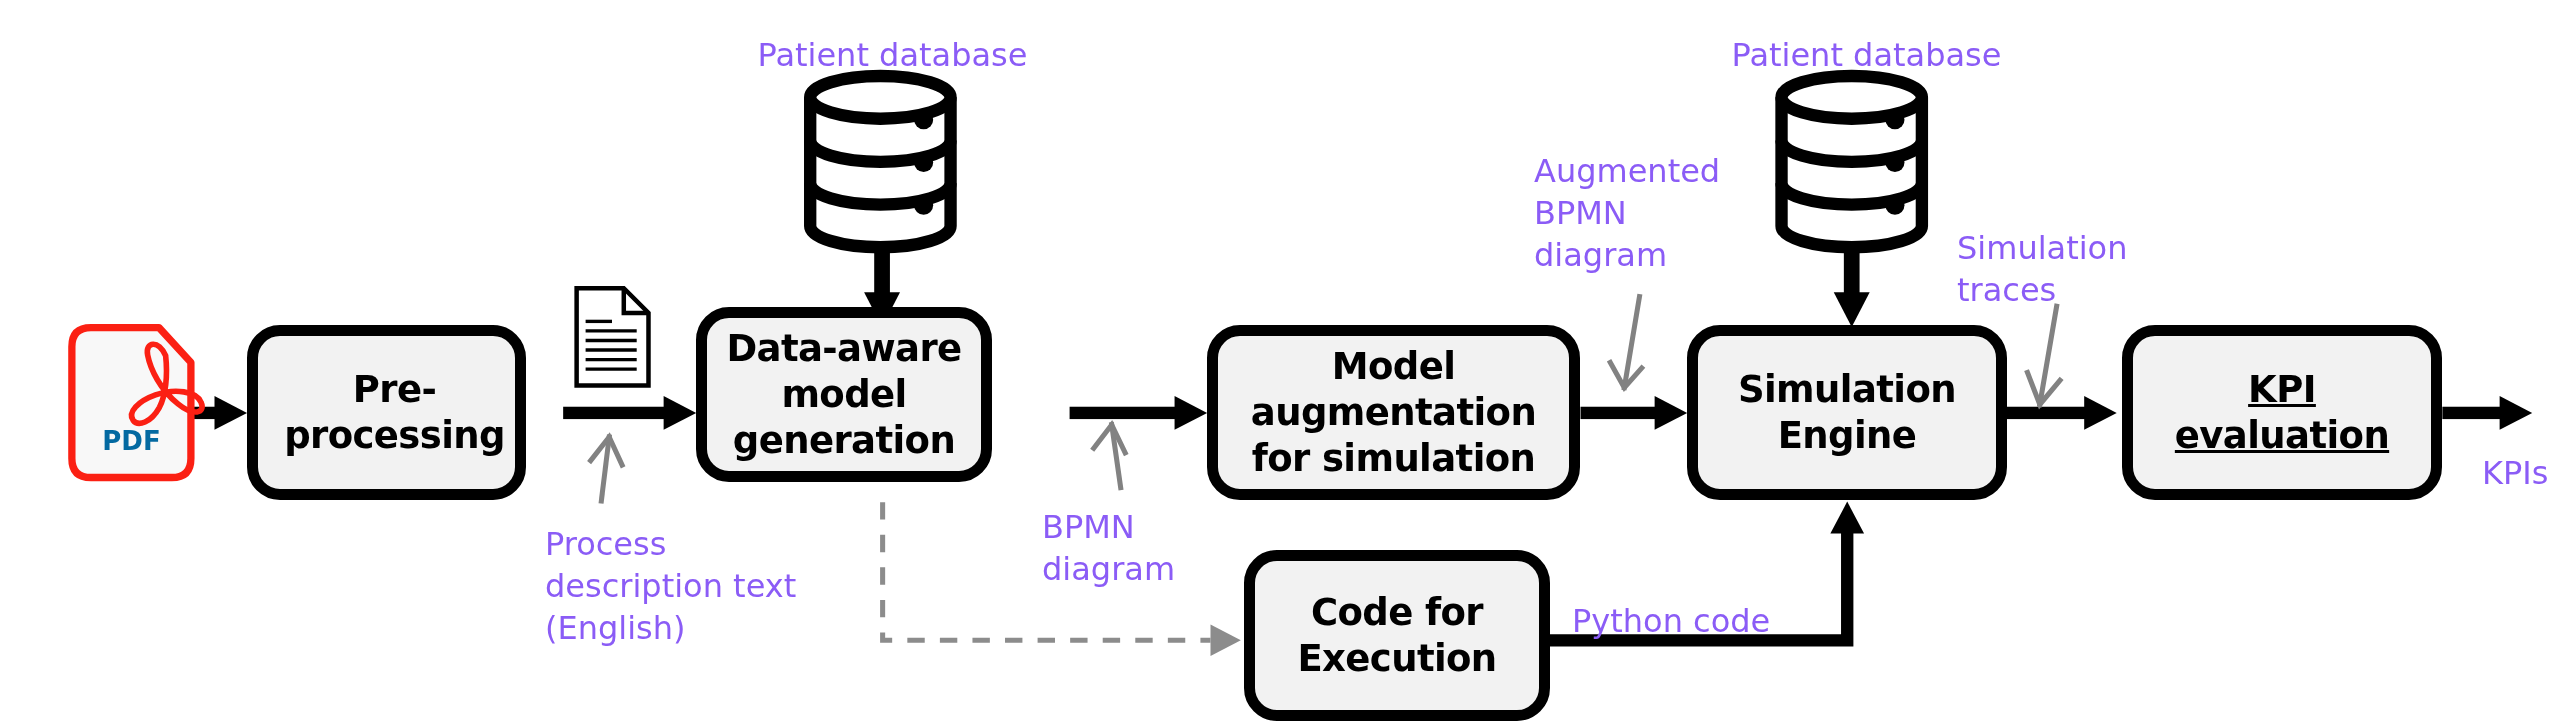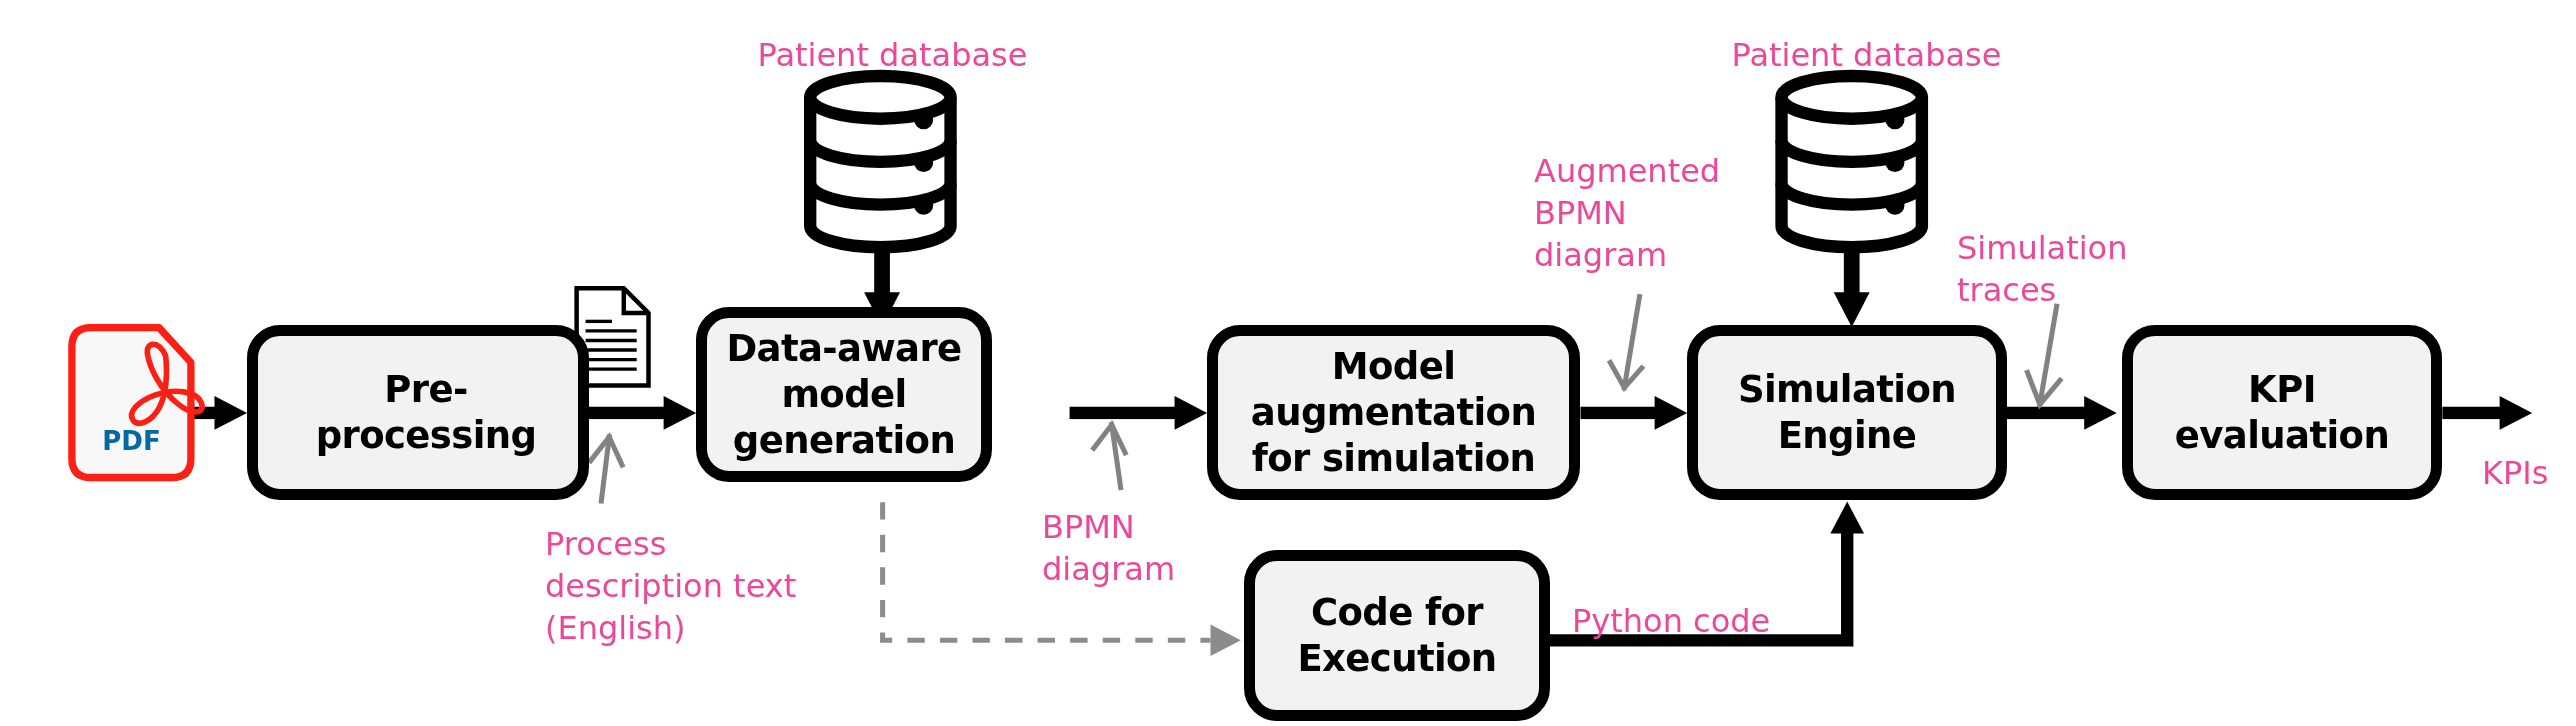--- a/index.html
+++ b/index.html
@@ -39,21 +39,21 @@
     line-height: 46px;
     color: #000000;
     text-align: center;
     white-space: pre-line;
     letter-spacing: -0.6px;
   }
   .note {
     position: absolute;
     font-size: 32px;
     line-height: 42px;
-    color: #ec4899;
+    color: #8b5cf6;
     white-space: pre-line;
     z-index: 2;
   }
   .note.center { text-align: center; }
   .pdf-badge {
     position: absolute;
     left: 84px;
     top: 426px;
     width: 95px;
     text-align: center;
@@ -167,39 +167,39 @@
       <path d="M 3173 326 A 125 38 0 0 0 3423 326" fill="none"></path>
       <ellipse cx="3298" cy="173" rx="125" ry="38"></ellipse>
       <g fill="#000000" stroke="none">
         <circle cx="3375" cy="213" r="17"></circle>
         <circle cx="3375" cy="289" r="17"></circle>
         <circle cx="3375" cy="365" r="17"></circle>
       </g>
     </g>
   </svg>
 
-  <div class="box" style="left:247px; top:325px; width:342px;padding-left:16px;">
+  <div class="box" style="left:247px; top:325px; width:279px;padding-left:16px;">
     <span class="box-label">Pre-
 processing</span>
   </div>
   <div class="box" style="left:696px; top:307px; width:296px;">
     <span class="box-label">Data-aware
 model
 generation</span>
   </div>
   <div class="box" style="left:1207px; top:325px; width:373px;">
     <span class="box-label">Model
 augmentation
 for simulation</span>
   </div>
   <div class="box" style="left:1687px; top:325px; width:320px;">
     <span class="box-label">Simulation
 Engine</span>
   </div>
-  <div class="box" style="left:2122px; top:325px; width:320px;">
+  <div class="box" style="left:2122px; top:325px; width:320px;text-decoration:underline;">
     <span class="box-label">KPI
 evaluation</span>
   </div>
   <div class="box" style="left:1244px; top:550px; width:306px; height:171px;">
     <span class="box-label">Code for
 Execution</span>
   </div>
 
 
   <div class="pdf-badge">PDF</div>

